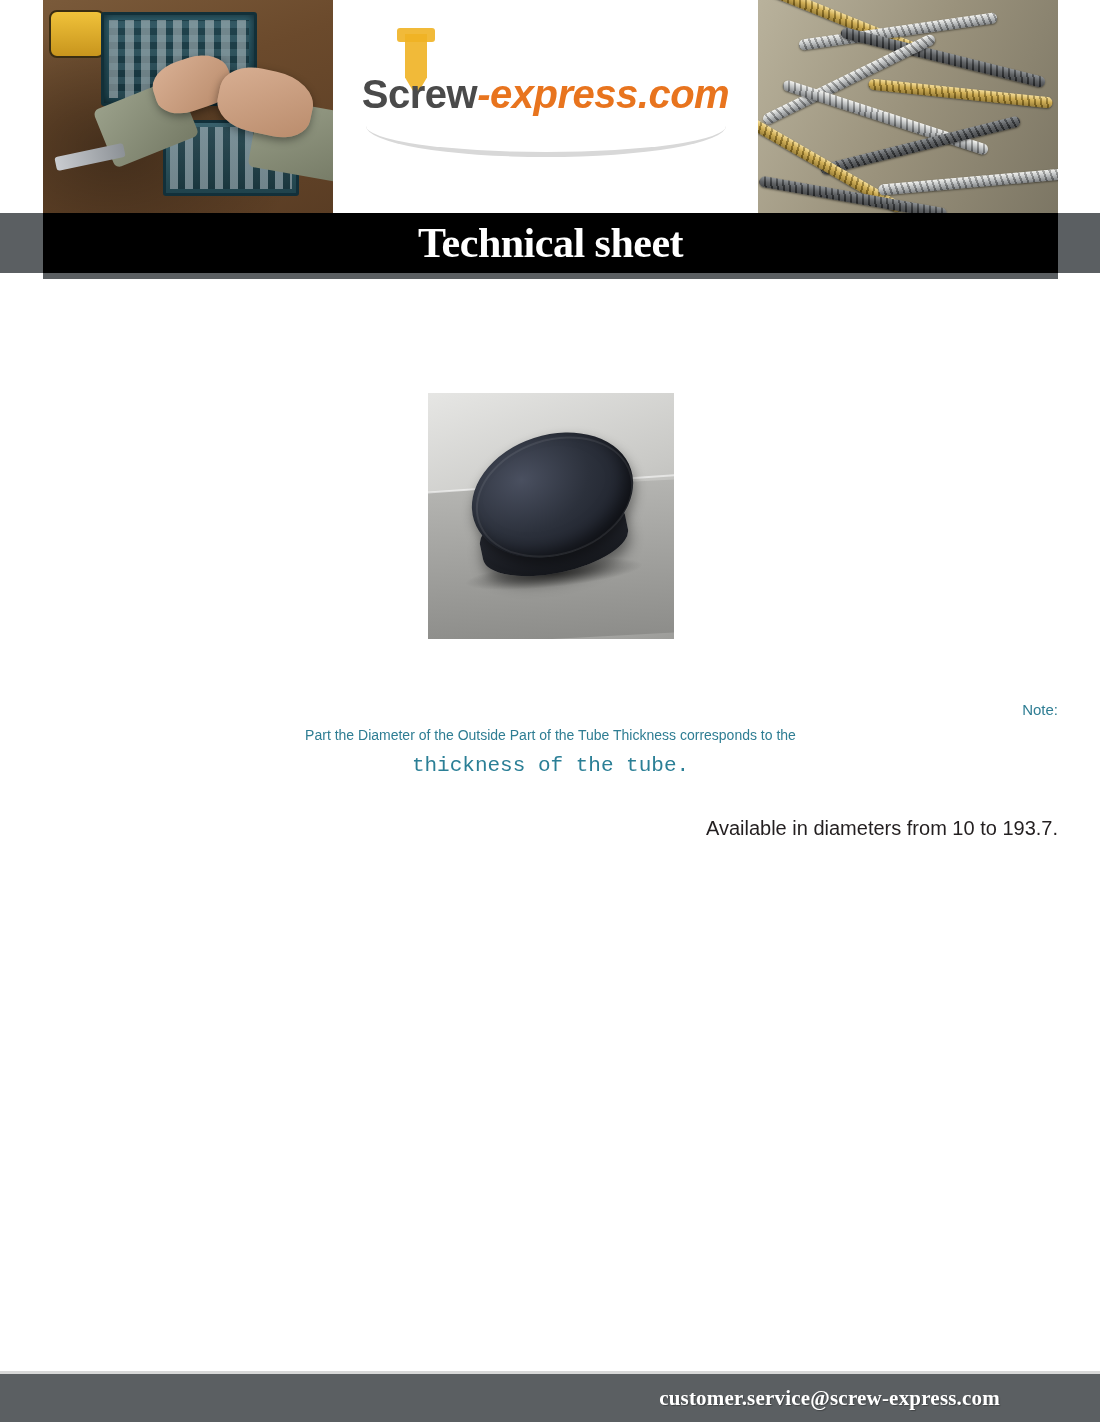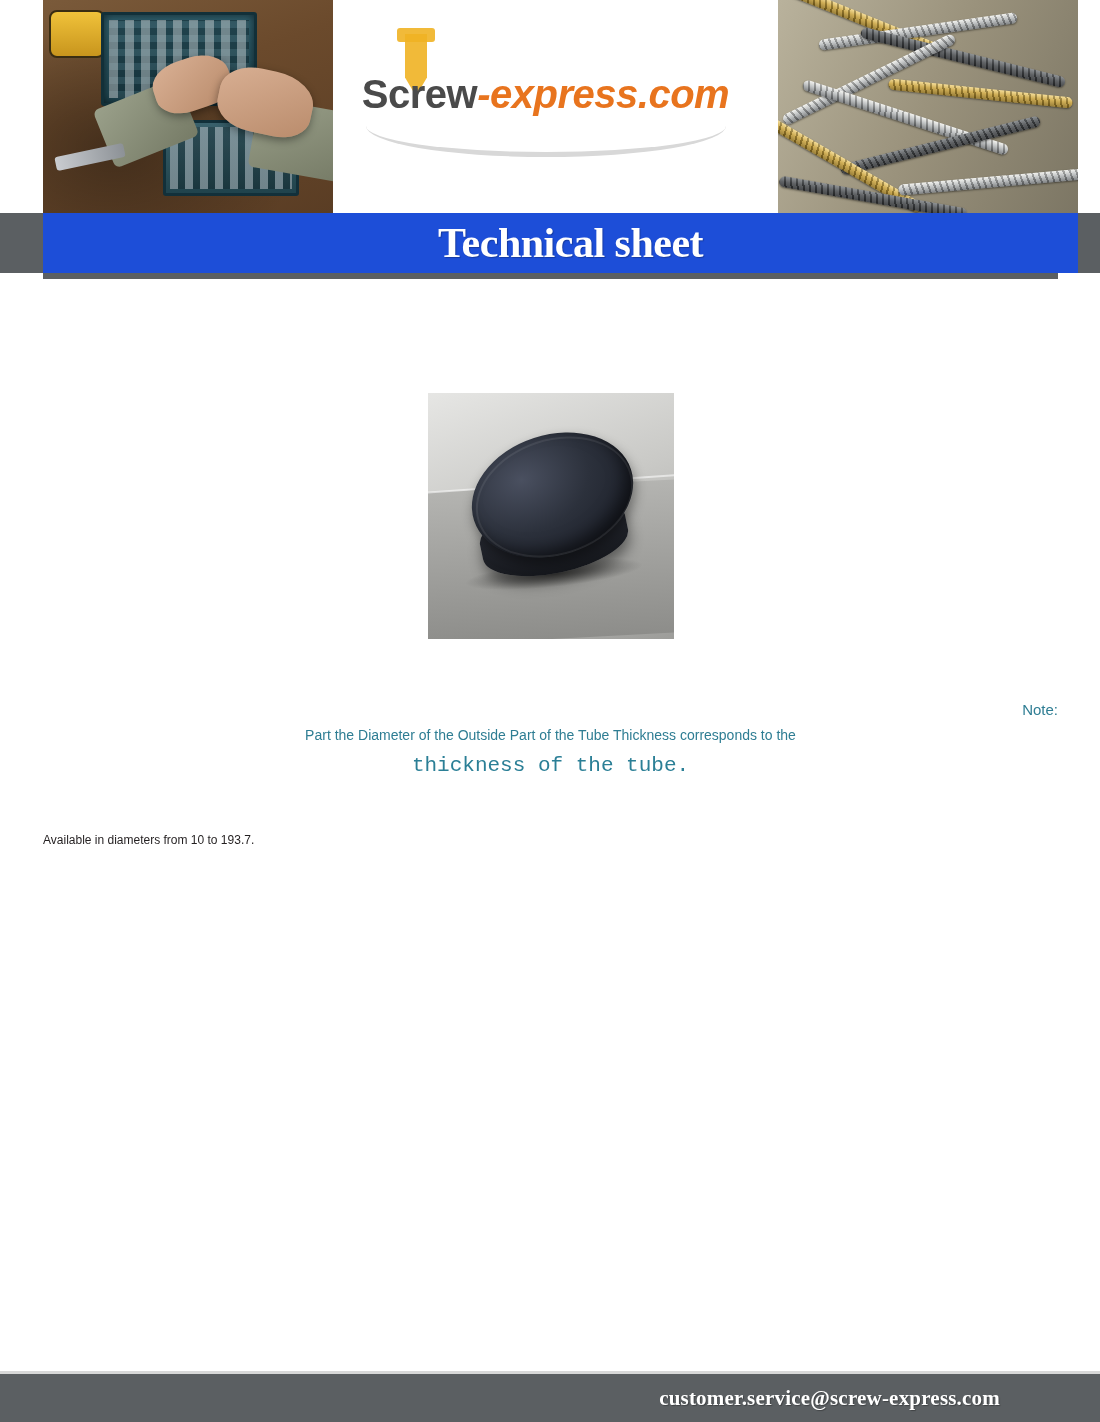--- a/index.html
+++ b/index.html
@@ -25,21 +25,20 @@
     box-shadow: 0 0 0 0 rgba(0,0,0,0);
   }
 
   
   .header {
     position: relative;
     width: 1015px;
     height: 213px;
     background: #ffffff;
     overflow: hidden;
-    padding-left: 20px;
   }
   .header-photo-left {
     position: absolute;
     left: 0;
     top: 0;
     width: 290px;
     height: 213px;
     overflow: hidden;
     background: #6a4a30;
   }
@@ -194,25 +193,24 @@
     width: 38px; height: 14px;
     background: #f0b323;
     border-radius: 3px;
     opacity:.9;
   }
 
   .banner {
     position: relative;
     width: 1015px;
     height: 60px;
-    background: #1d4ed8;
+    background: #000000;
     display: flex;
     align-items: center;
     justify-content: center;
-    padding-left: 20px;
   }
   .banner-title {
     color: #ffffff;
     font-family: "Liberation Serif", serif;
     font-weight: bold;
     font-size: 42px;
     letter-spacing: -0.5px;
     text-shadow: 1px 1px 1px rgba(0,0,0,.25);
   }
   .banner-left-cap, .banner-right-cap {
@@ -323,23 +321,23 @@
     font-size: 14px;
     color: #2e7d93;
   }
   .note-line2 {
     margin-top: 11px;
     font-size: 21px;
     color: #2b7f96;
     font-family: Liberation Mono, monospace;
   }
   .availability {
-    margin-top: 56px;
-    text-align: left;
-    font-size: 12px;
+    margin-top: 40px;
+    text-align: right;
+    font-size: 20px;
     color: #231f20;
   }
 
   
   .footer {
     position: absolute;
     left: -43px;
     bottom: 0;
     width: 1100px;
     height: 48px;

